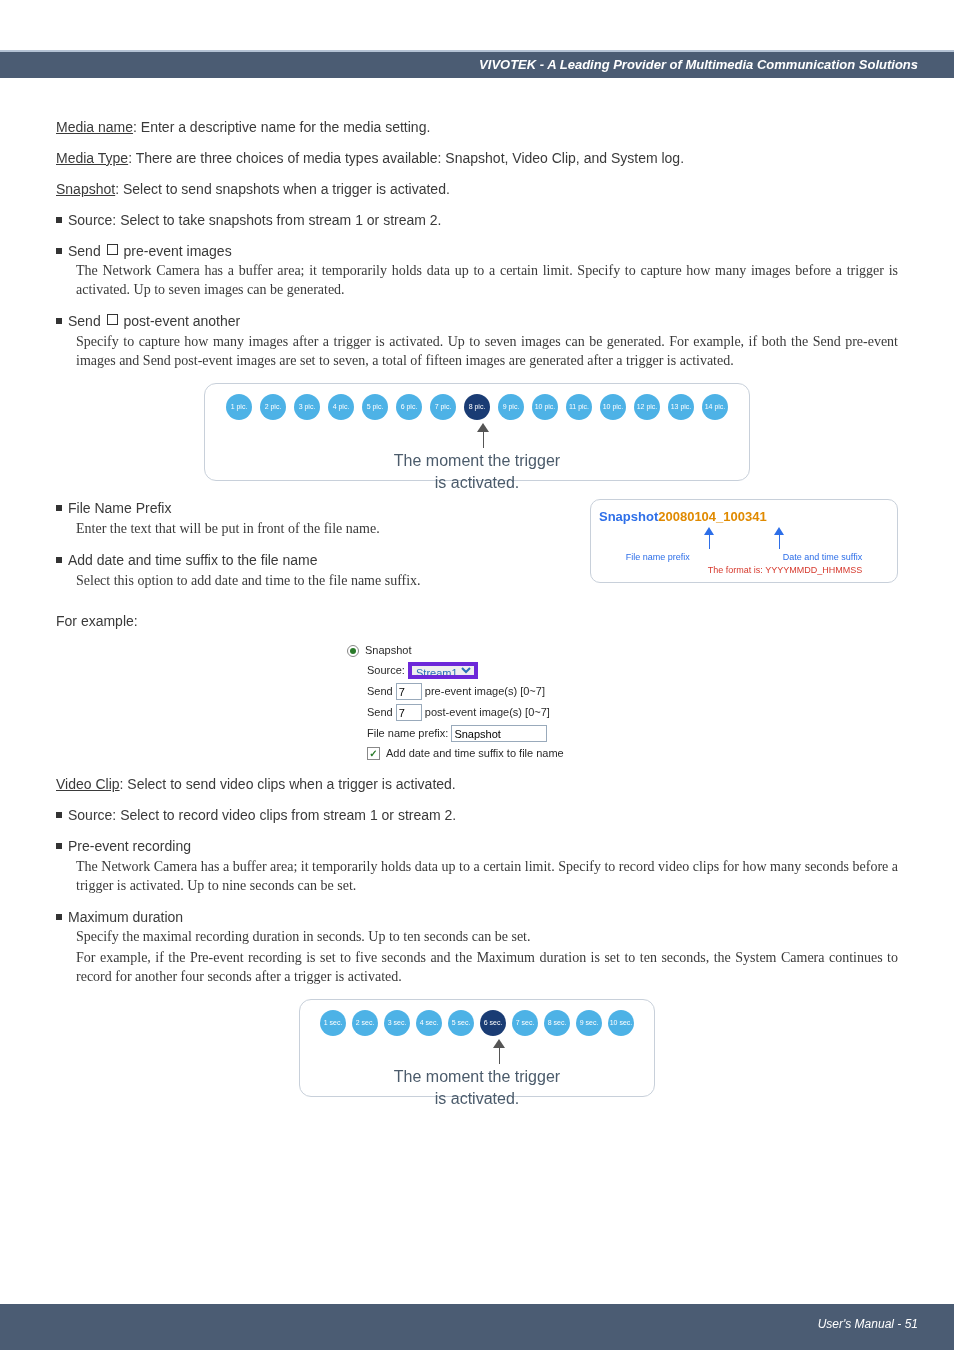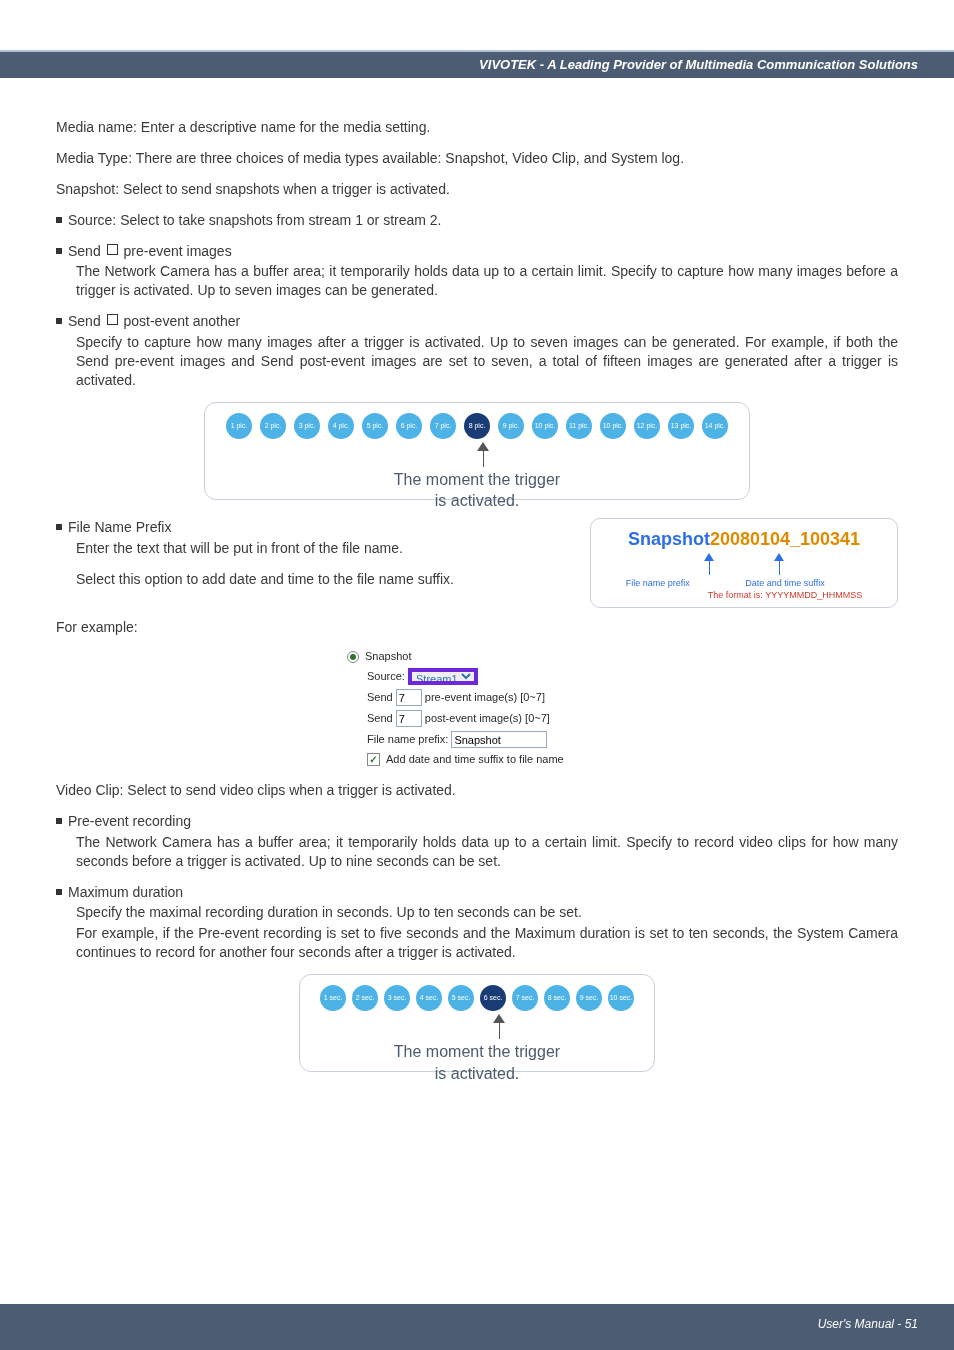--- a/index.html
+++ b/index.html
@@ -36,36 +36,36 @@
     padding-right: 36px;
     display: flex;
     align-items: center;
     justify-content: flex-end;
     padding-left: 21px;
   }
   .content {
     padding: 40px 56px 0 56px;
   }
   .para { margin: 0 0 12px 0; }
-  .u { }
+  .u { text-decoration: underline; }
   .sq {
     display: inline-block;
     width: 6px; height: 6px;
     background: #333;
     margin-right: 6px;
     vertical-align: 2px;
   }
   .open-box {
     display: inline-block;
     width: 9px; height: 9px;
     border: 1px solid #333;
     vertical-align: 1px;
     margin: 0 2px;
   }
-  .indent { padding-left: 20px; }
+  .indent { padding-left: 20px; font-family: Liberation Serif, serif; }
   .just { text-align: justify; }
 
   
   .diagram-box {
     width: 508px;
     margin: 10px auto 18px auto;
     border: 1px solid #c8d0da;
     border-radius: 12px;
     padding: 10px 18px 10px 18px;
     text-align: center;
@@ -106,37 +106,37 @@
     margin-bottom: 10px;
   }
   .inset-left { flex: 1; }
   .inset-box {
     width: 290px;
     border: 1px solid #c8d0da;
     border-radius: 10px;
     padding: 8px 8px 6px 8px;
     font-size: 11px;
   }
-  .inset-title { text-align: center; font-size: 18px; margin-bottom: 2px; }
+  .inset-title { text-align: left; font-size: 13px; margin-bottom: 2px; }
   .inset-title .pfx { color: #2e6fe8; font-weight: bold; }
   .inset-title .sfx { color: #e08a00; font-weight: bold; }
   .inset-arrows { display: flex; justify-content: center; gap: 60px; margin-bottom: 2px; }
   .inset-arrow {
     display: flex; flex-direction: column; align-items: center;
   }
   .inset-arrow .head {
     width: 0; height: 0;
     border-left: 5px solid transparent;
     border-right: 5px solid transparent;
     border-bottom: 8px solid #2e6fe8;
   }
   .inset-arrow .stem { width: 1px; height: 14px; background: #2e6fe8; }
   .inset-labels { display: flex; justify-content: center; gap: 18px; }
   .inset-labels .l1 { color: #2e6fe8; font-size: 9px; }
-  .inset-labels .l2 { color: #2e6fe8; font-size: 9px; text-align: center; }
+  .inset-labels .l2 { color: #2e6fe8; font-size: 9px; text-align: right; }
   .inset-labels .fmt { color: #d63a2e; font-size: 9px; }
 
   
   .form-mock {
     width: 260px;
     margin: 6px auto 14px auto;
     font-size: 11px;
     color: #2a2a2a;
   }
   .form-mock .row { display: flex; align-items: center; margin-bottom: 4px; }
@@ -262,20 +262,23 @@
         </div>
     </div>
 
     <div class="inset-row">
       <div class="inset-left">
         <p class="para" style="margin-bottom:2px;">
           <span class="sq"></span><span>File Name Prefix</span>
         </p>
         <p class="para indent">Enter the text that will be put in front of the file name.</p>
 
+        <p class="para" style="margin-bottom:2px;">
+          <span class="sq"></span><span>Add date and time suffix to the file name</span>
+        </p>
         <p class="para indent">Select this option to add date and time to the file name suffix.</p>
       </div>
 
       <div class="inset-box">
         <div class="inset-title">
           <span class="pfx">Snapshot</span><span class="sfx">20080104_100341</span>
         </div>
         <div class="inset-arrows">
           <div class="inset-arrow">
               <div class="head"></div>
@@ -326,20 +329,23 @@
       <div class="row indent2">
         <span class="check">✓</span>
         <span>Add date and time suffix to file name</span>
       </div>
     </div>
 
     <p class="para">
       <span class="u">Video Clip</span><span>: Select to send video clips when a trigger is activated.</span>
     </p>
 
+    <p class="para">
+      <span class="sq"></span><span>Source: Select to record video clips from stream 1 or stream 2.</span>
+    </p>
 
     <p class="para" style="margin-bottom:2px;">
       <span class="sq"></span><span>Pre-event recording</span>
     </p>
     <p class="para indent just">The Network Camera has a buffer area; it temporarily holds data up to a certain limit. Specify to record video clips for how many seconds before a trigger is activated. Up to nine seconds can be set.</p>
 
     <p class="para" style="margin-bottom:2px;">
       <span class="sq"></span><span>Maximum duration</span>
     </p>
     <p class="para indent" style="margin-bottom:2px;">Specify the maximal recording duration in seconds. Up to ten seconds can be set.</p>

